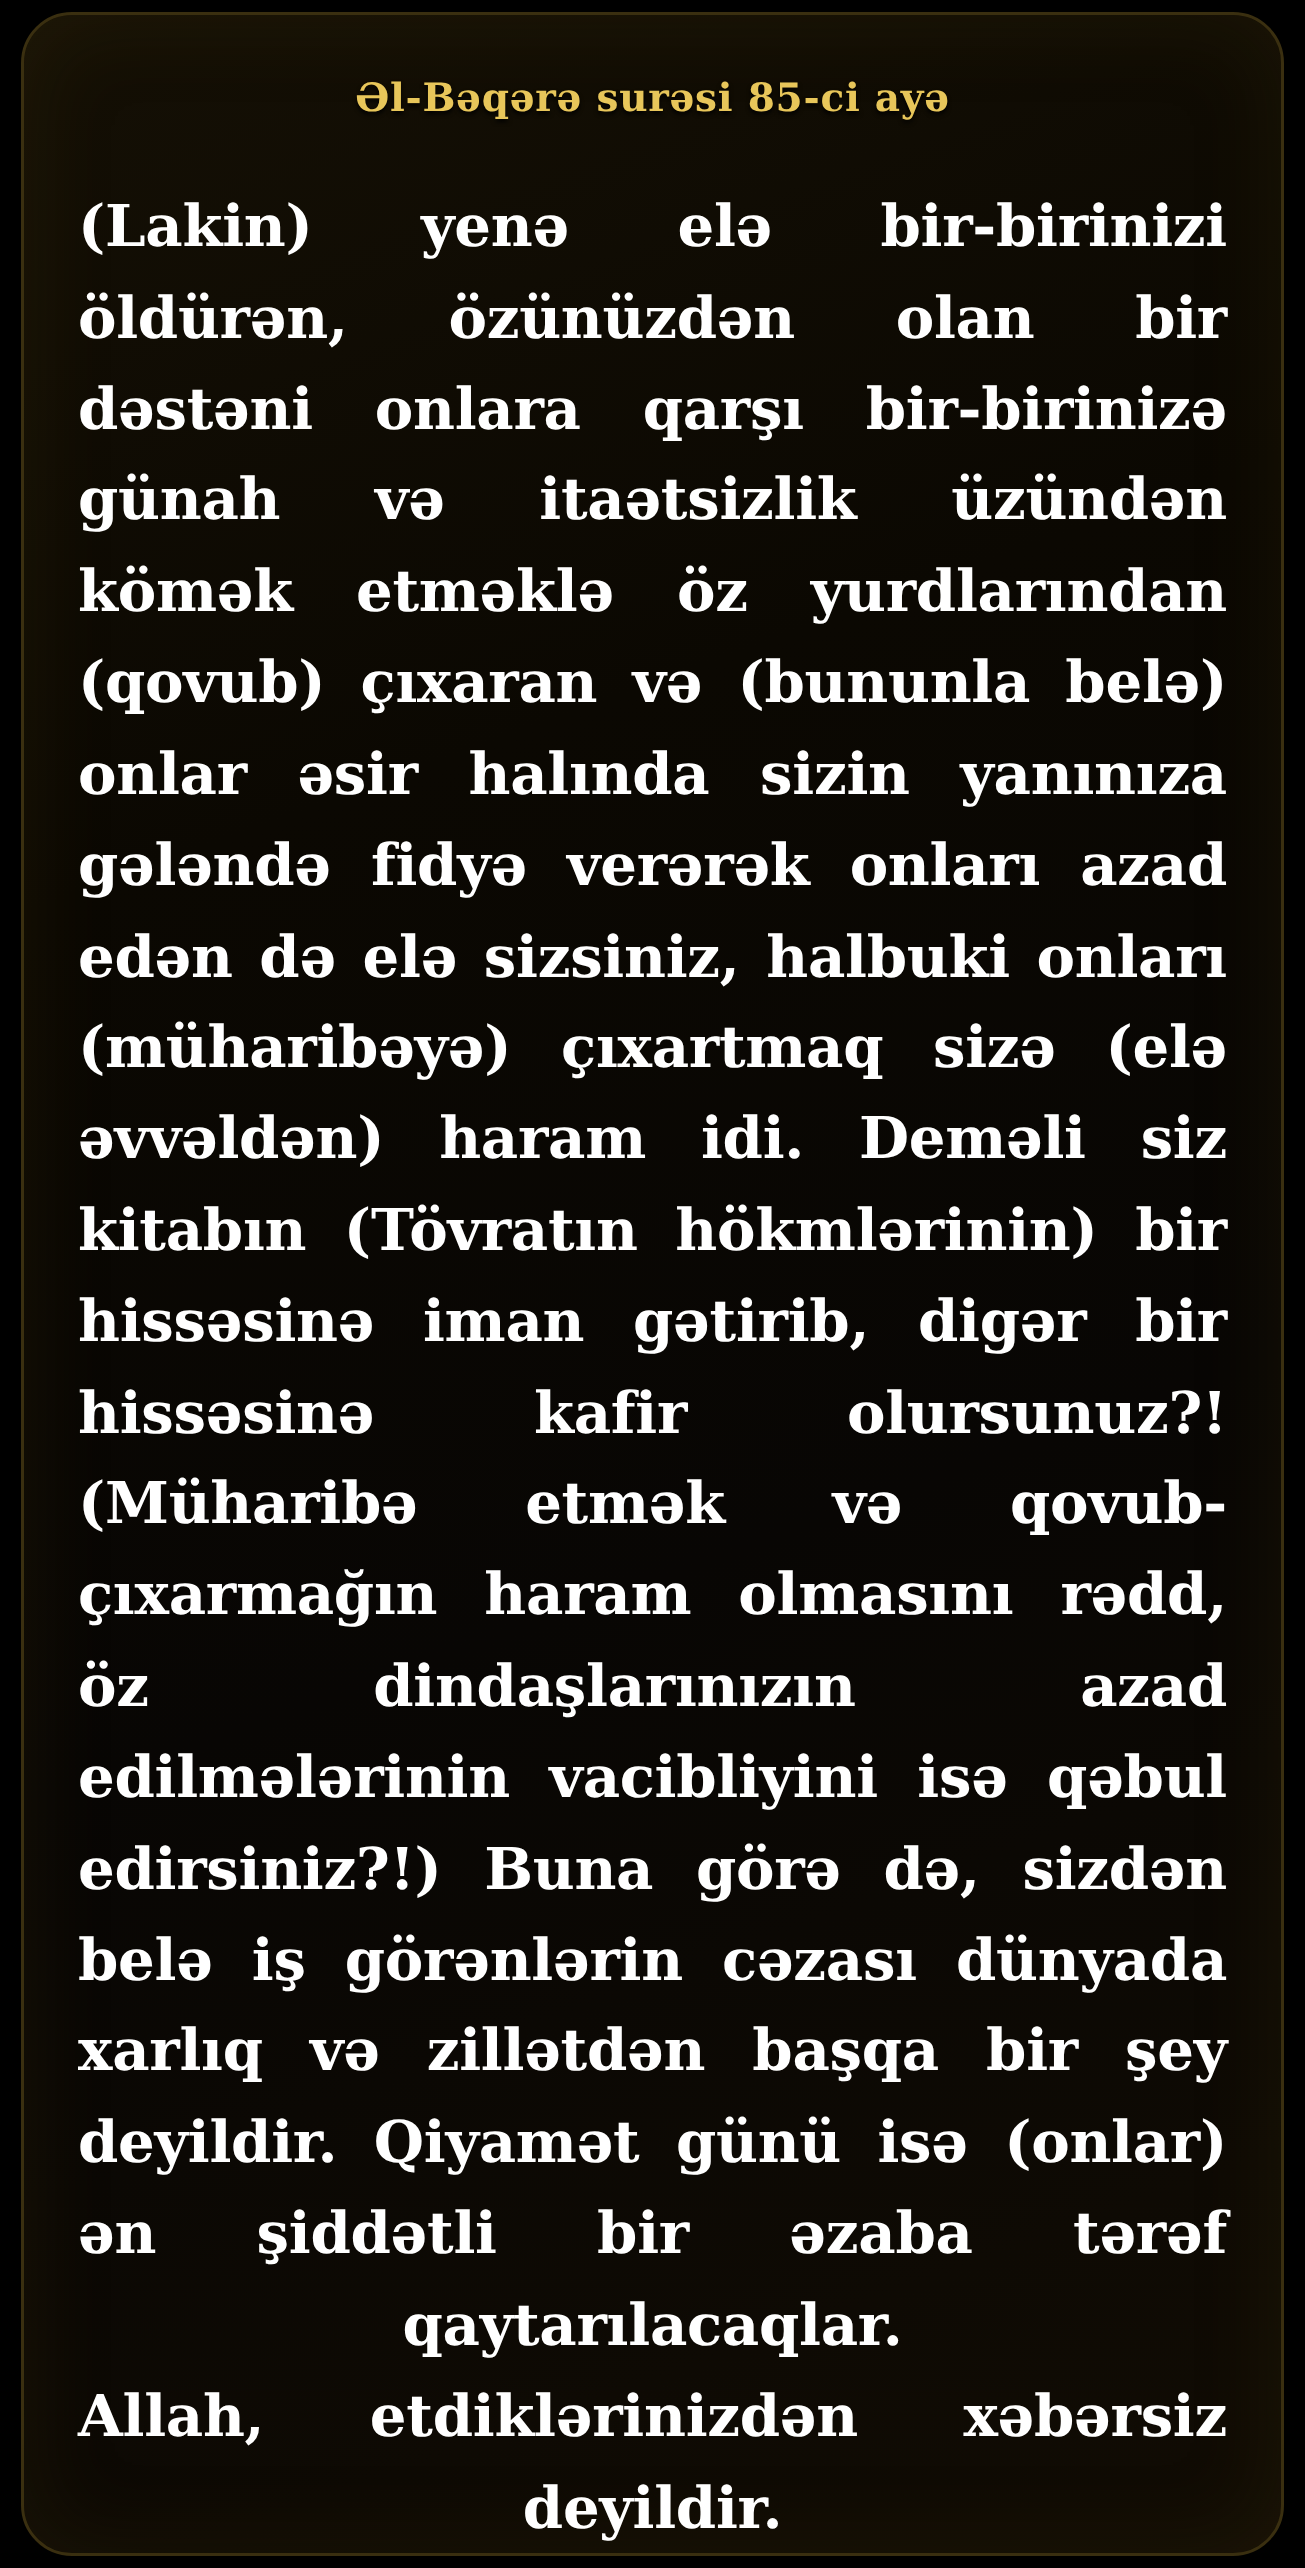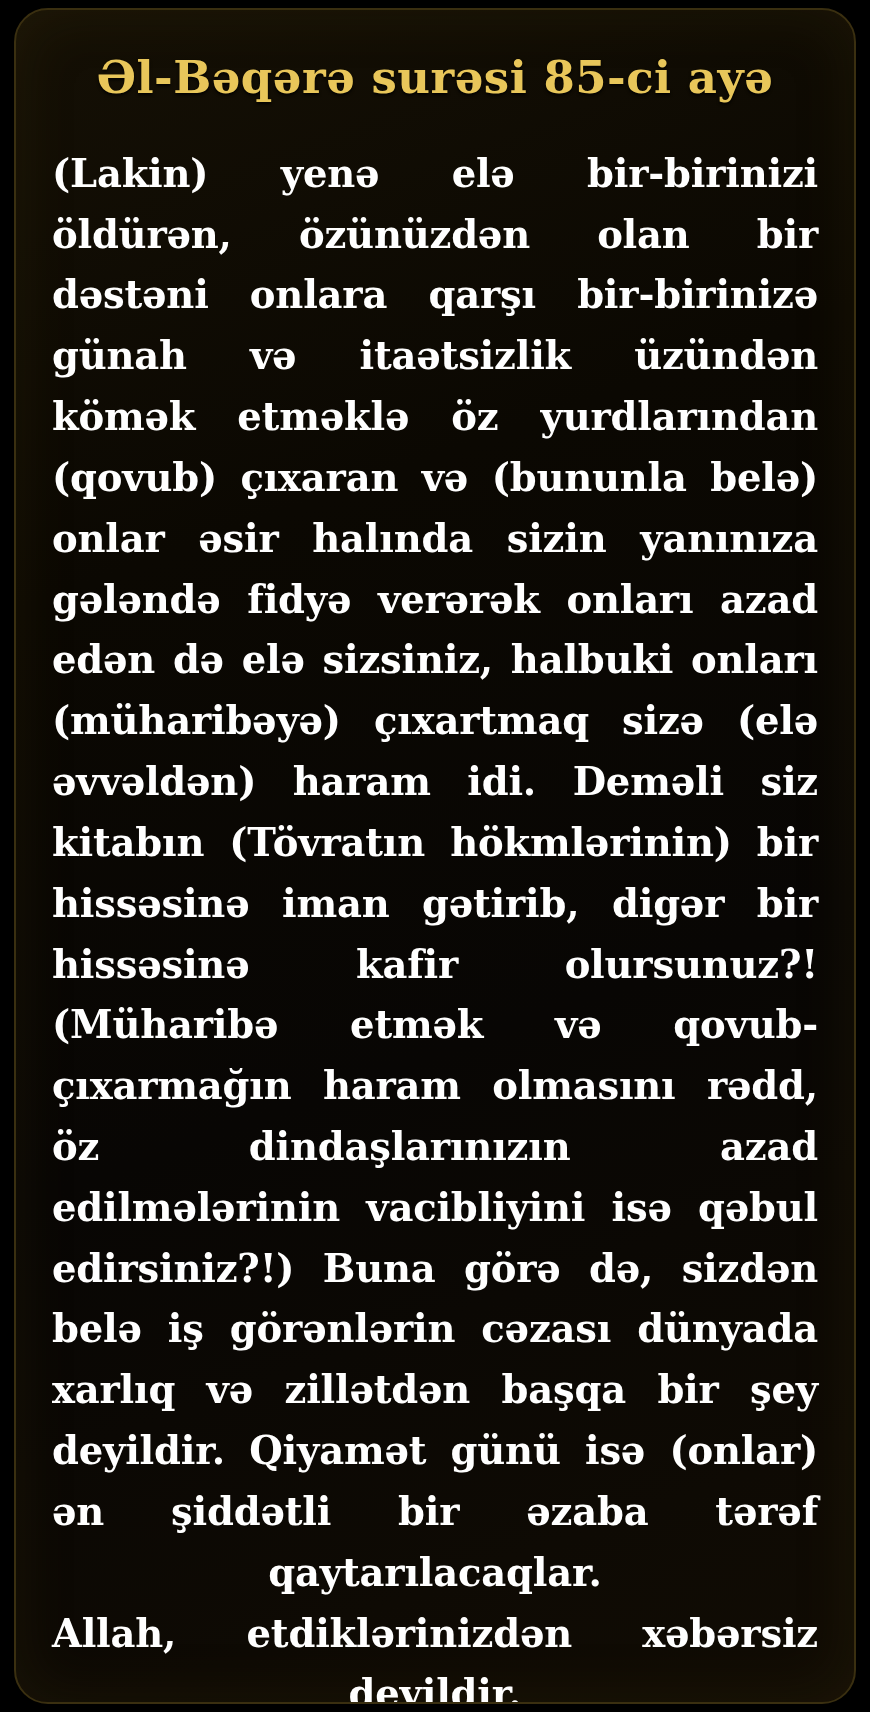--- a/index.html
+++ b/index.html
@@ -25,21 +25,21 @@
     border: 2px solid #3a2f10;
     box-shadow: inset 0 0 60px rgba(90,70,20,0.18);
     overflow: hidden;
     display: flex;
     flex-direction: column;
   }
   .title {
     margin: 42px 30px 0 30px;
     text-align: center;
     font-family: "DejaVu Serif", serif;
-    font-size: 45px;
+    font-size: 26px;
     font-weight: bold;
     letter-spacing: 0.5px;
     color: #e8c65a;
     text-shadow: 0 2px 3px rgba(0,0,0,0.9);
     line-height: 1.15;
   }
   .body-text {
     margin: 40px 36px 0 36px;
     text-align: justify;
     text-align-last: center;

